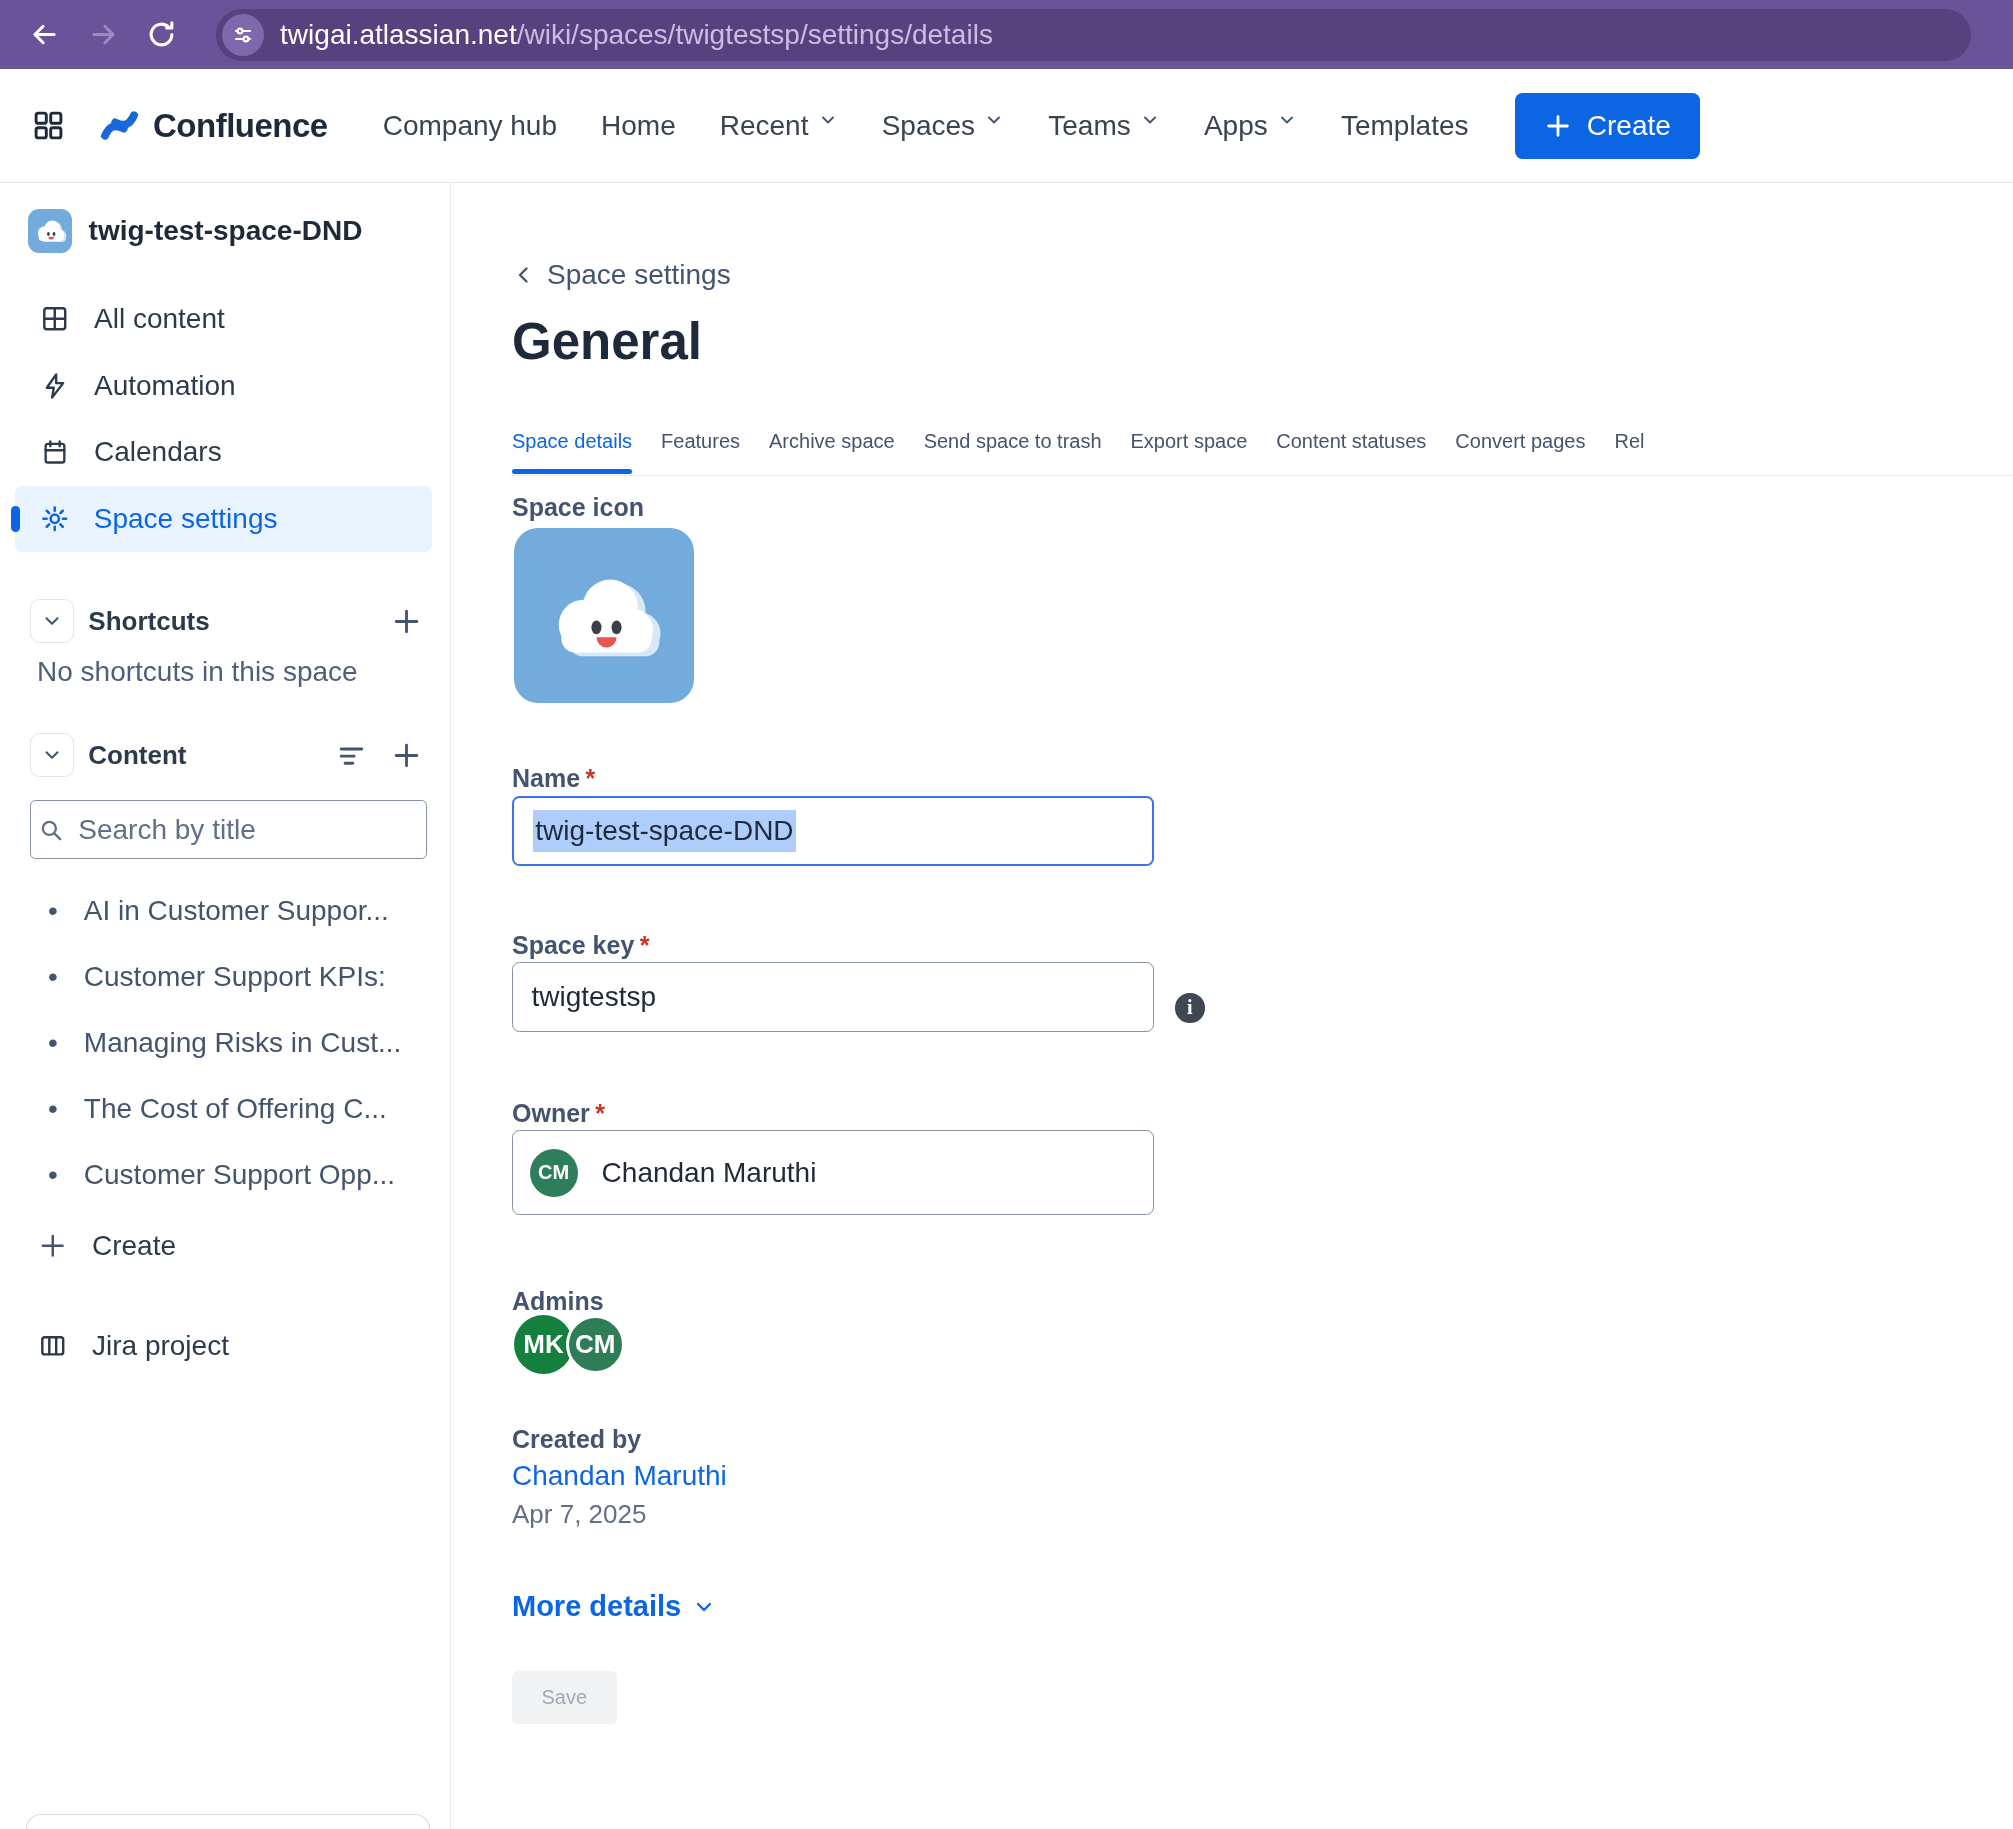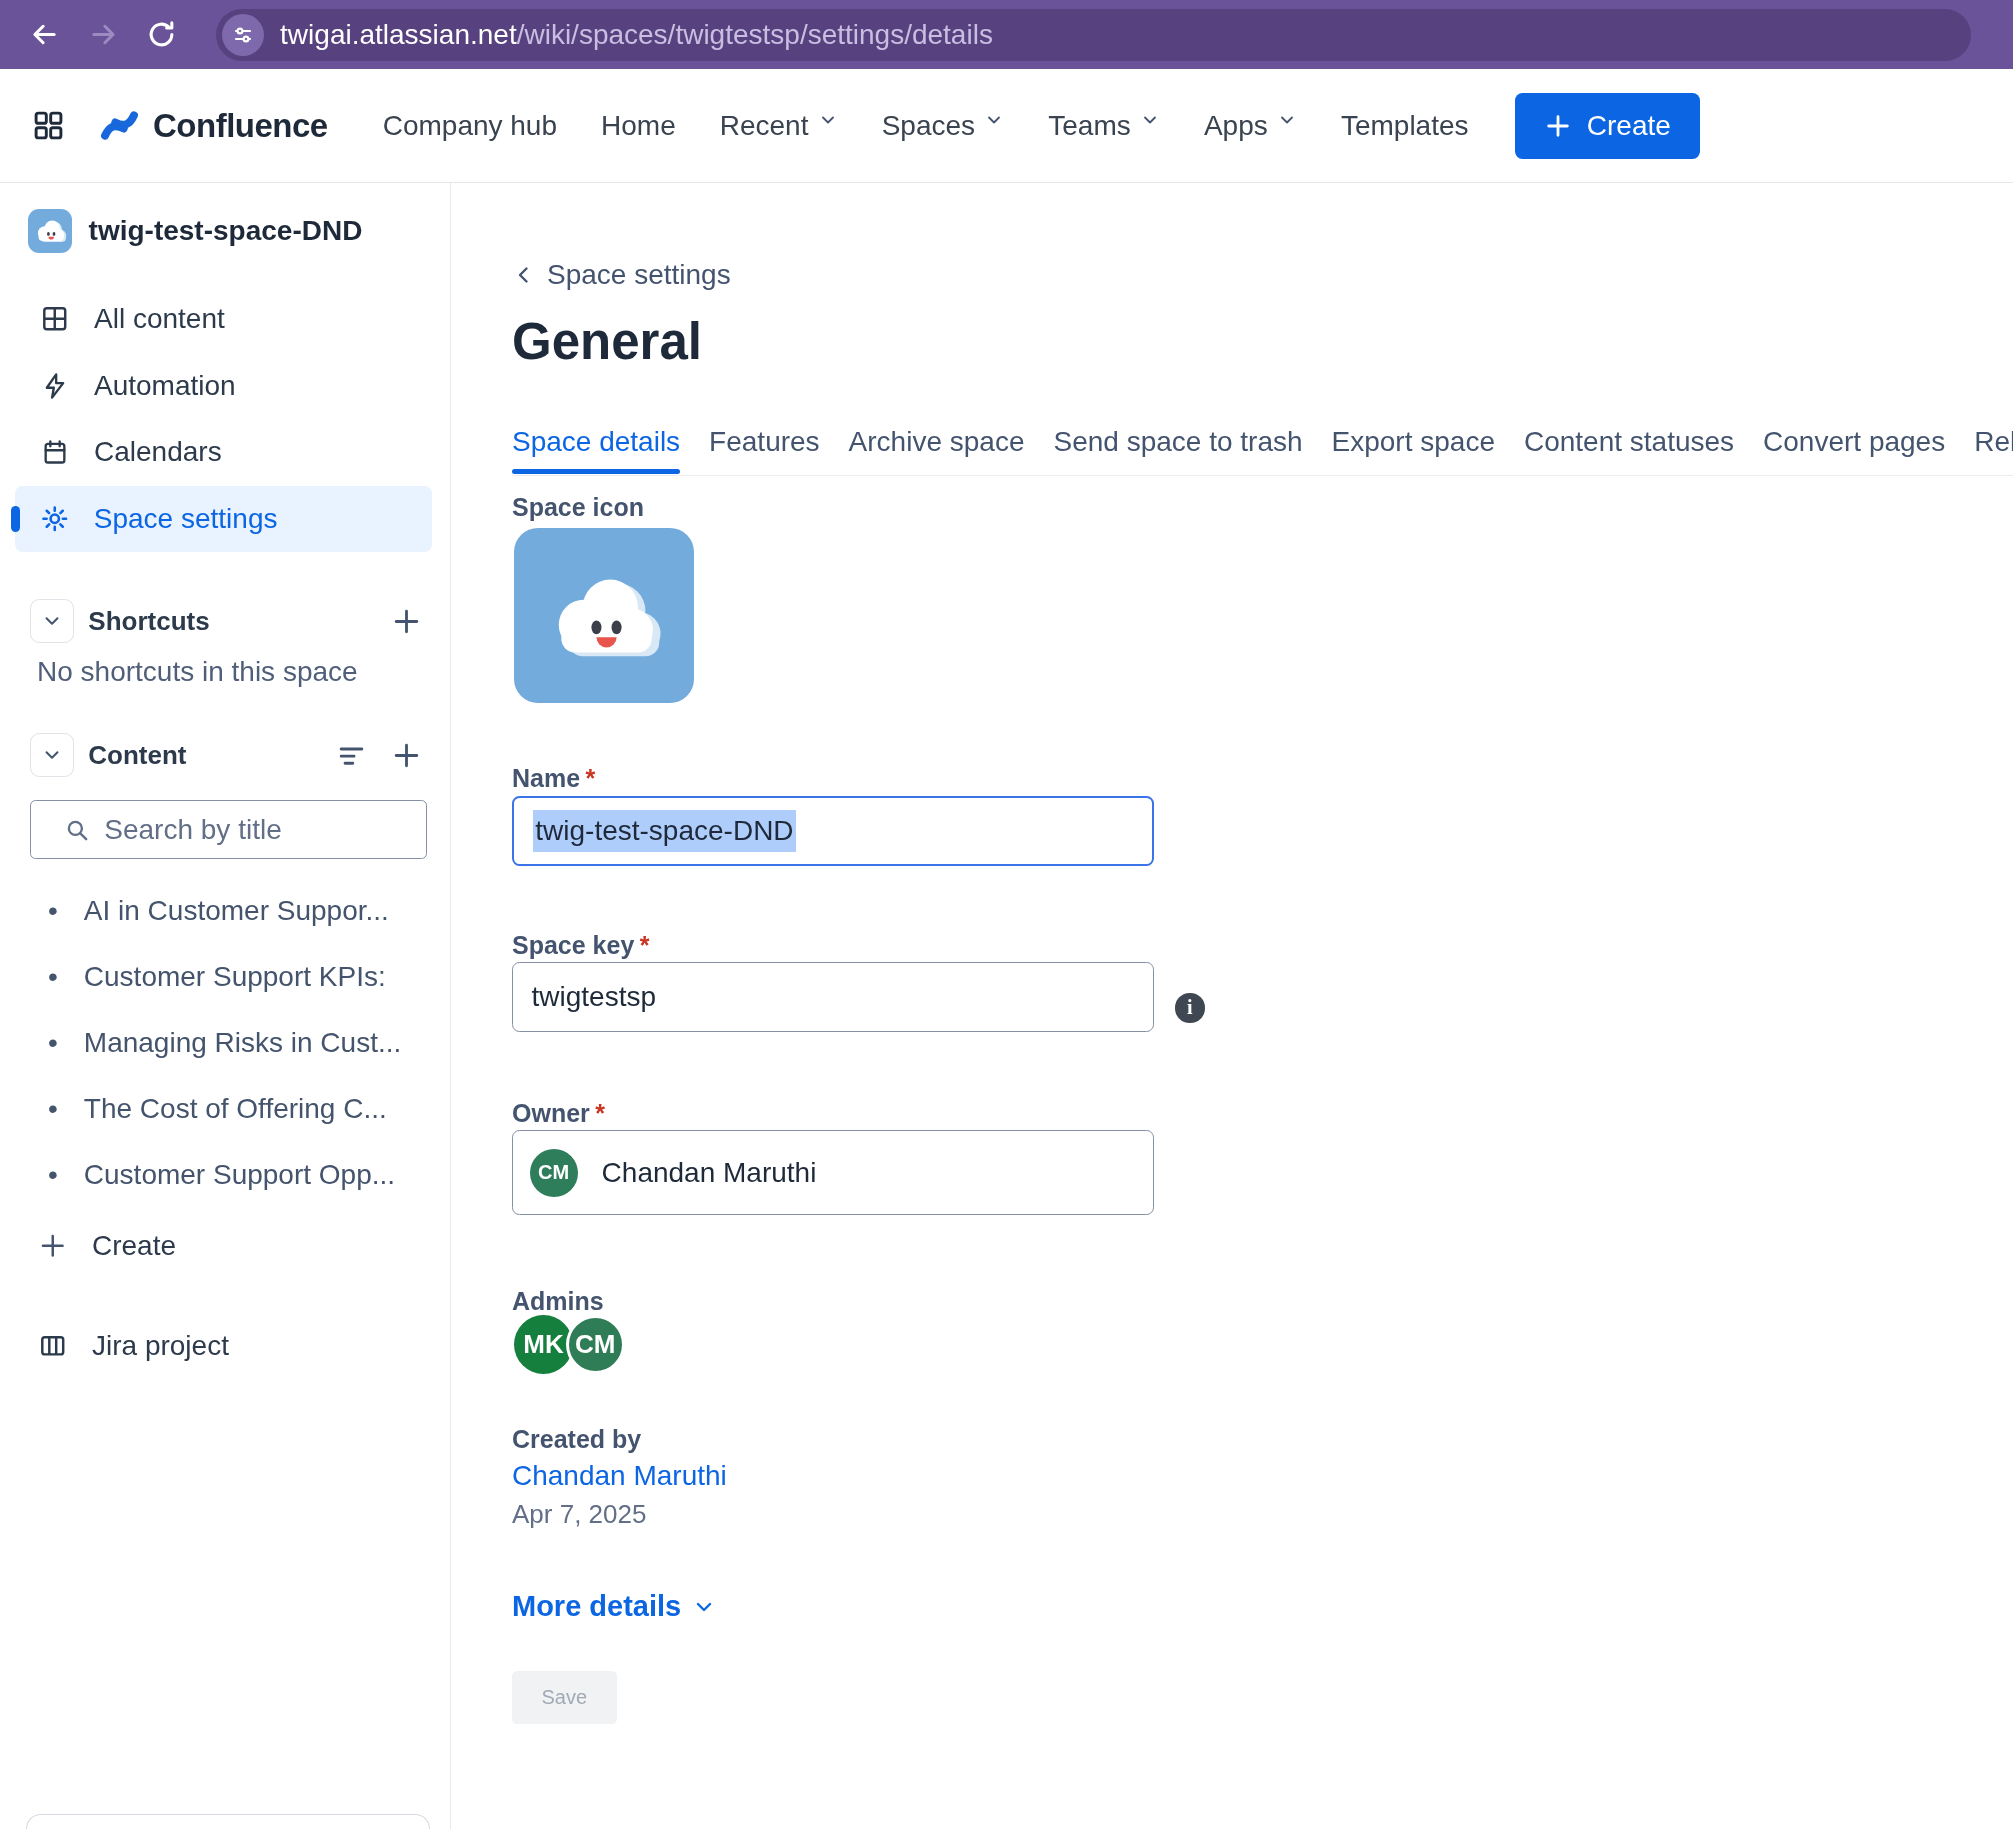--- a/index.html
+++ b/index.html
@@ -60,21 +60,21 @@
   .chev-box { width:44px; height:44px; border:1.8px solid #E0E3E8; border-radius:9.2px;
               display:flex; align-items:center; justify-content:center; flex:none;
               cursor:pointer; background:#fff; }
   .section-title { margin-left:14.8px; font-size:26px; font-weight:700; color:#2C3A4B; }
   .header-actions { margin-left:auto; display:flex; align-items:center; gap:24px; }
 
   .empty-text { position:absolute; left:37px; font-size:28px; color:#505F79; }
 
   .search-box { position:absolute; left:29.5px; width:397px; height:59px;
                 border:1.8px solid #8590A2; border-radius:5.5px; display:flex;
-                align-items:center; padding-left:33px; gap:14.8px; background:#fff;
+                align-items:center; padding-left:7px; gap:14.8px; background:#fff;
                 cursor:text; }
   .search-ph { font-size:28px; color:#626F86; }
 
   .pages-list { position:absolute; left:0; right:0; top:695px; }
   .page-row { height:66px; display:flex; align-items:center; padding-left:48px;
               gap:26px; font-size:28px; color:#44546C; white-space:nowrap; cursor:pointer; }
   .bullet { font-size:28px; color:#44546C; flex:none; }
 
   .sb-action { position:absolute; left:0; right:0; height:66px; display:flex;
                align-items:center; gap:24px; padding-left:37px; font-size:28px;
@@ -84,21 +84,21 @@
                   border-radius:14.8px 14.8px 0 0; }
 
   
   .back-link { position:absolute; left:61px; top:76px; display:flex; align-items:center;
                gap:11px; font-size:28px; color:#44546F; cursor:pointer; }
   .page-title { position:absolute; left:61px; top:129px; font-size:51px; font-weight:700;
                 color:#1E2A3A; }
 
   .tabs { position:absolute; left:61px; top:238px; display:flex; gap:29px;
           white-space:nowrap; }
-  .tab { position:relative; font-size:28px; line-height:41px; color:#44546F;
+  .tab { position:relative; font-size:20px; line-height:41px; color:#44546F;
          padding-bottom:12px; cursor:pointer; }
   .tab.active { color:#0C66E4; font-weight:500; }
   .tab.active::after { content:""; position:absolute; left:0; right:0; bottom:0;
                        height:5.5px; border-radius:2.8px; background:#0C66E4; }
   .tabs-divider { position:absolute; left:61px; right:0; top:292px;
                   border-top:1.8px solid #EBECF0; }
 
   .field-label { position:absolute; left:61px; font-size:25px; font-weight:700;
                  color:#44546F; }
   .req { color:#CA3521; margin-left:5.5px; }

